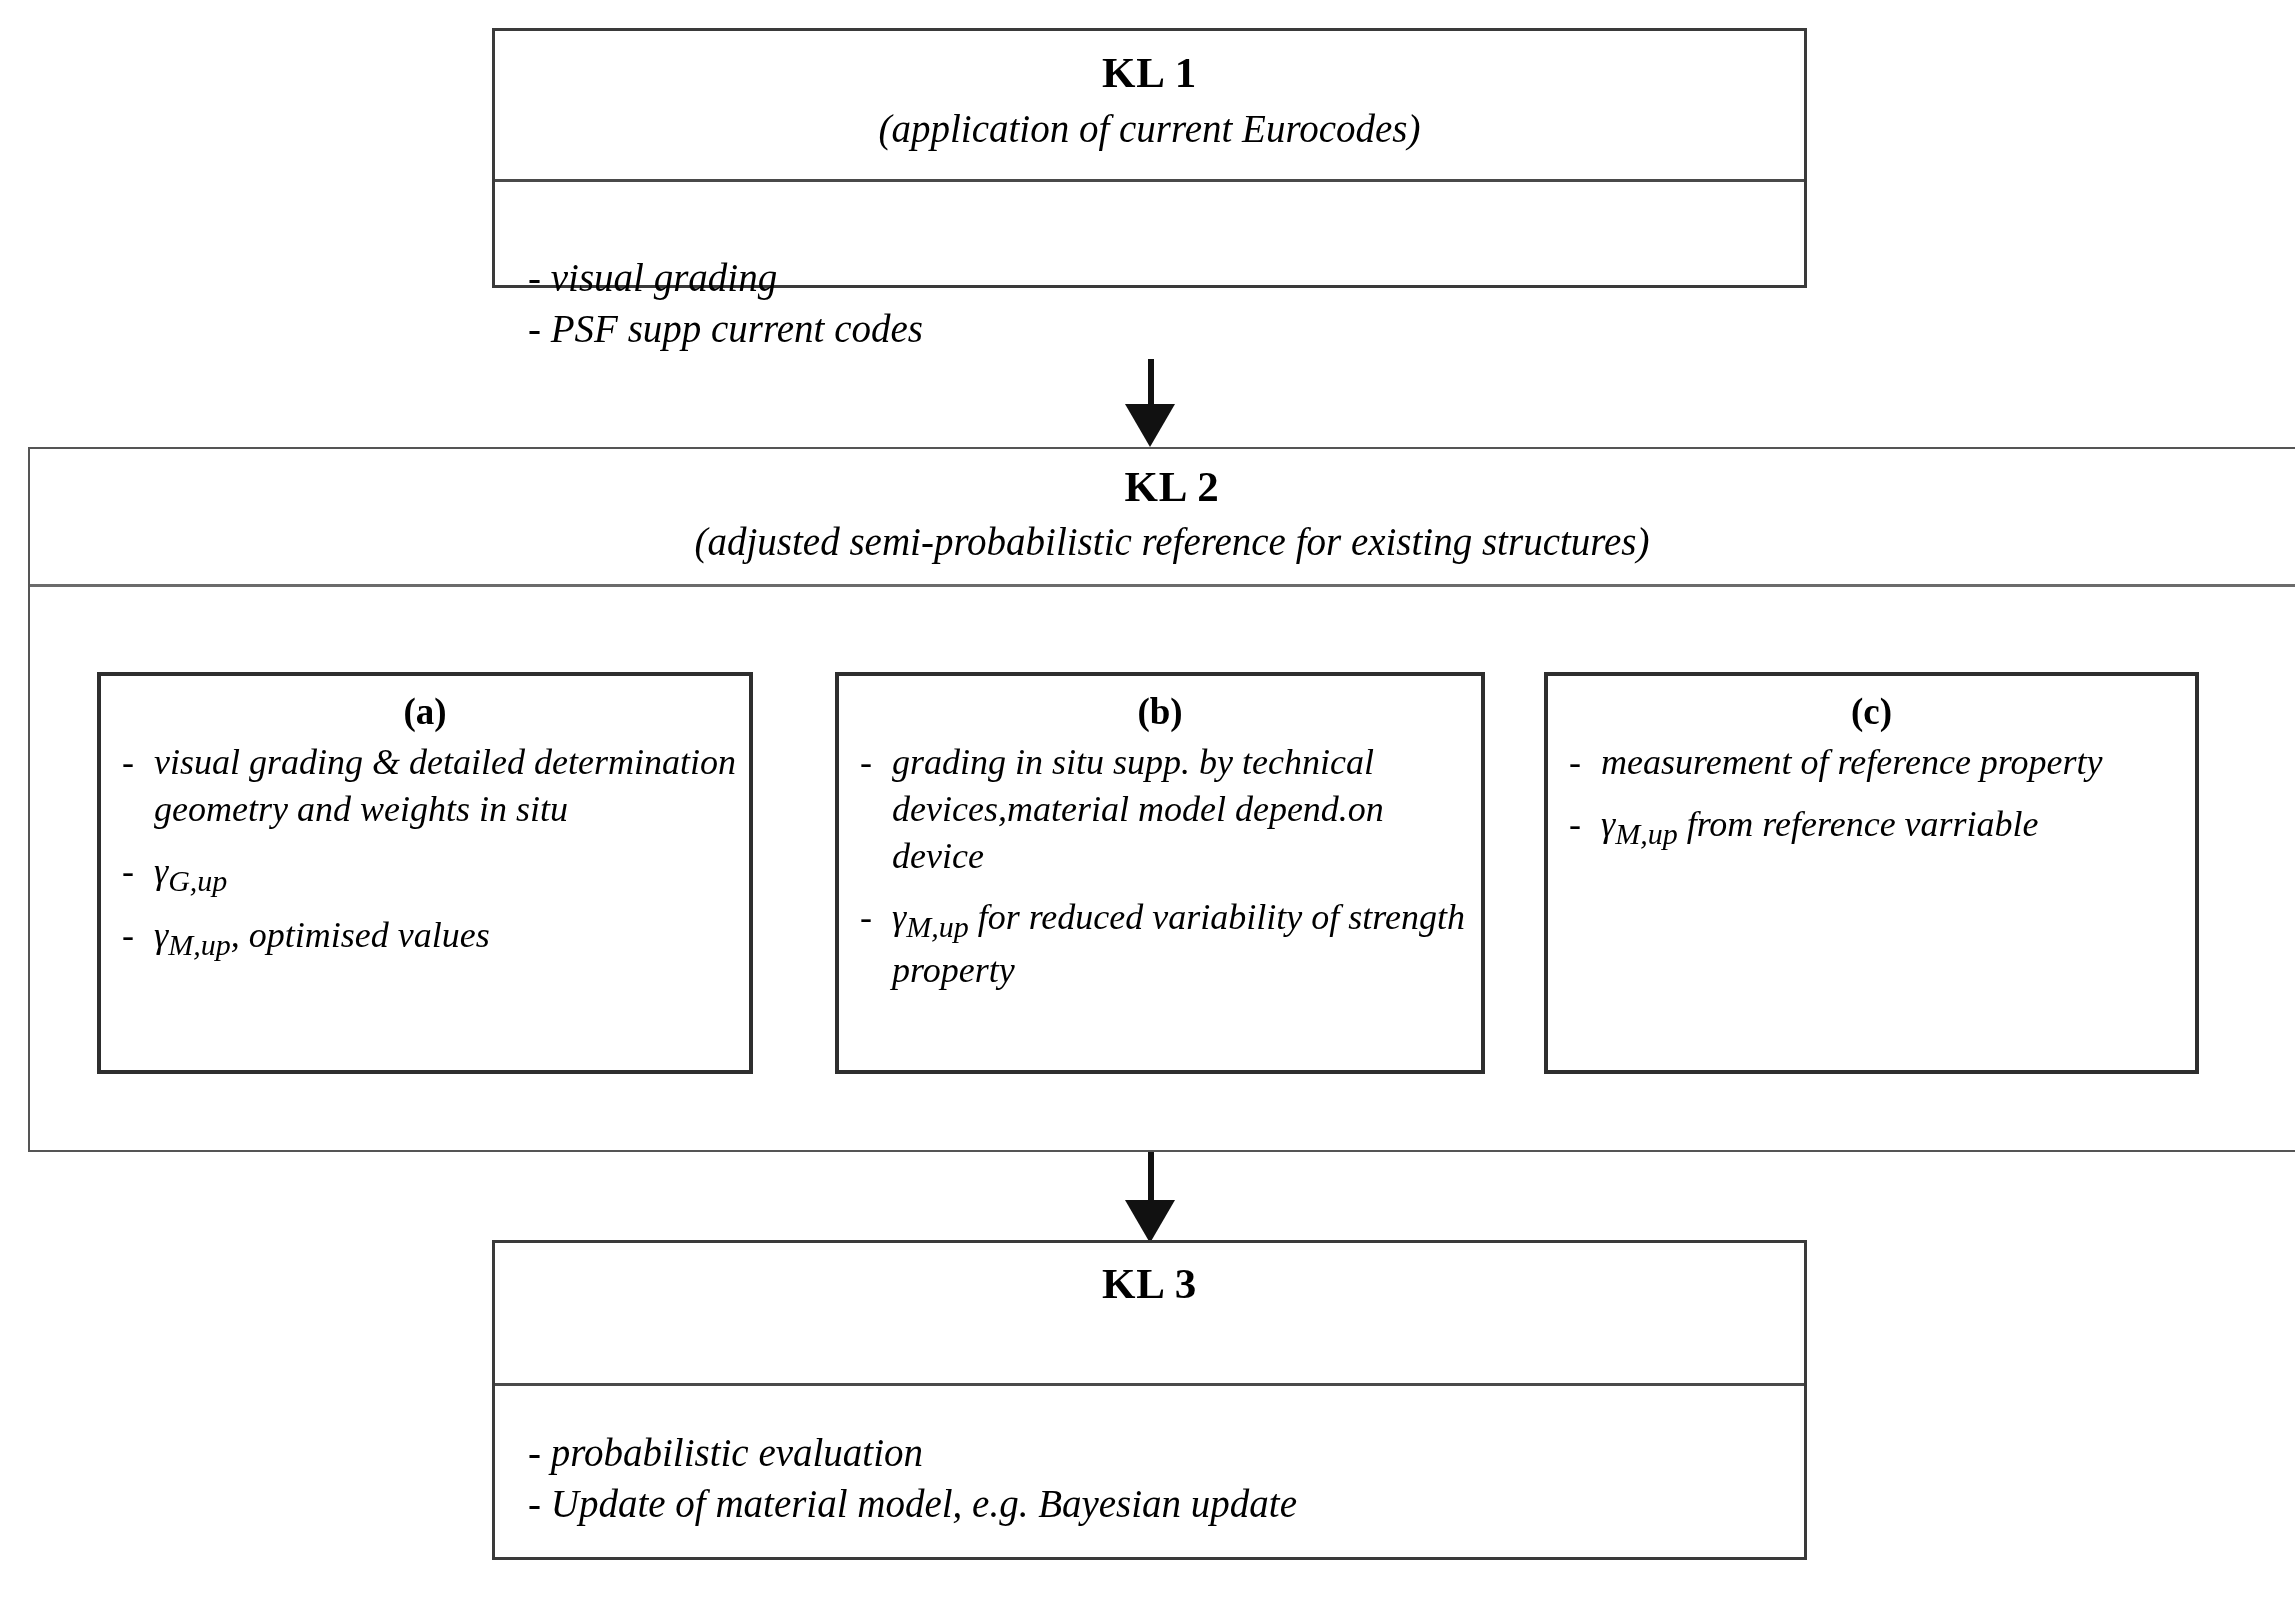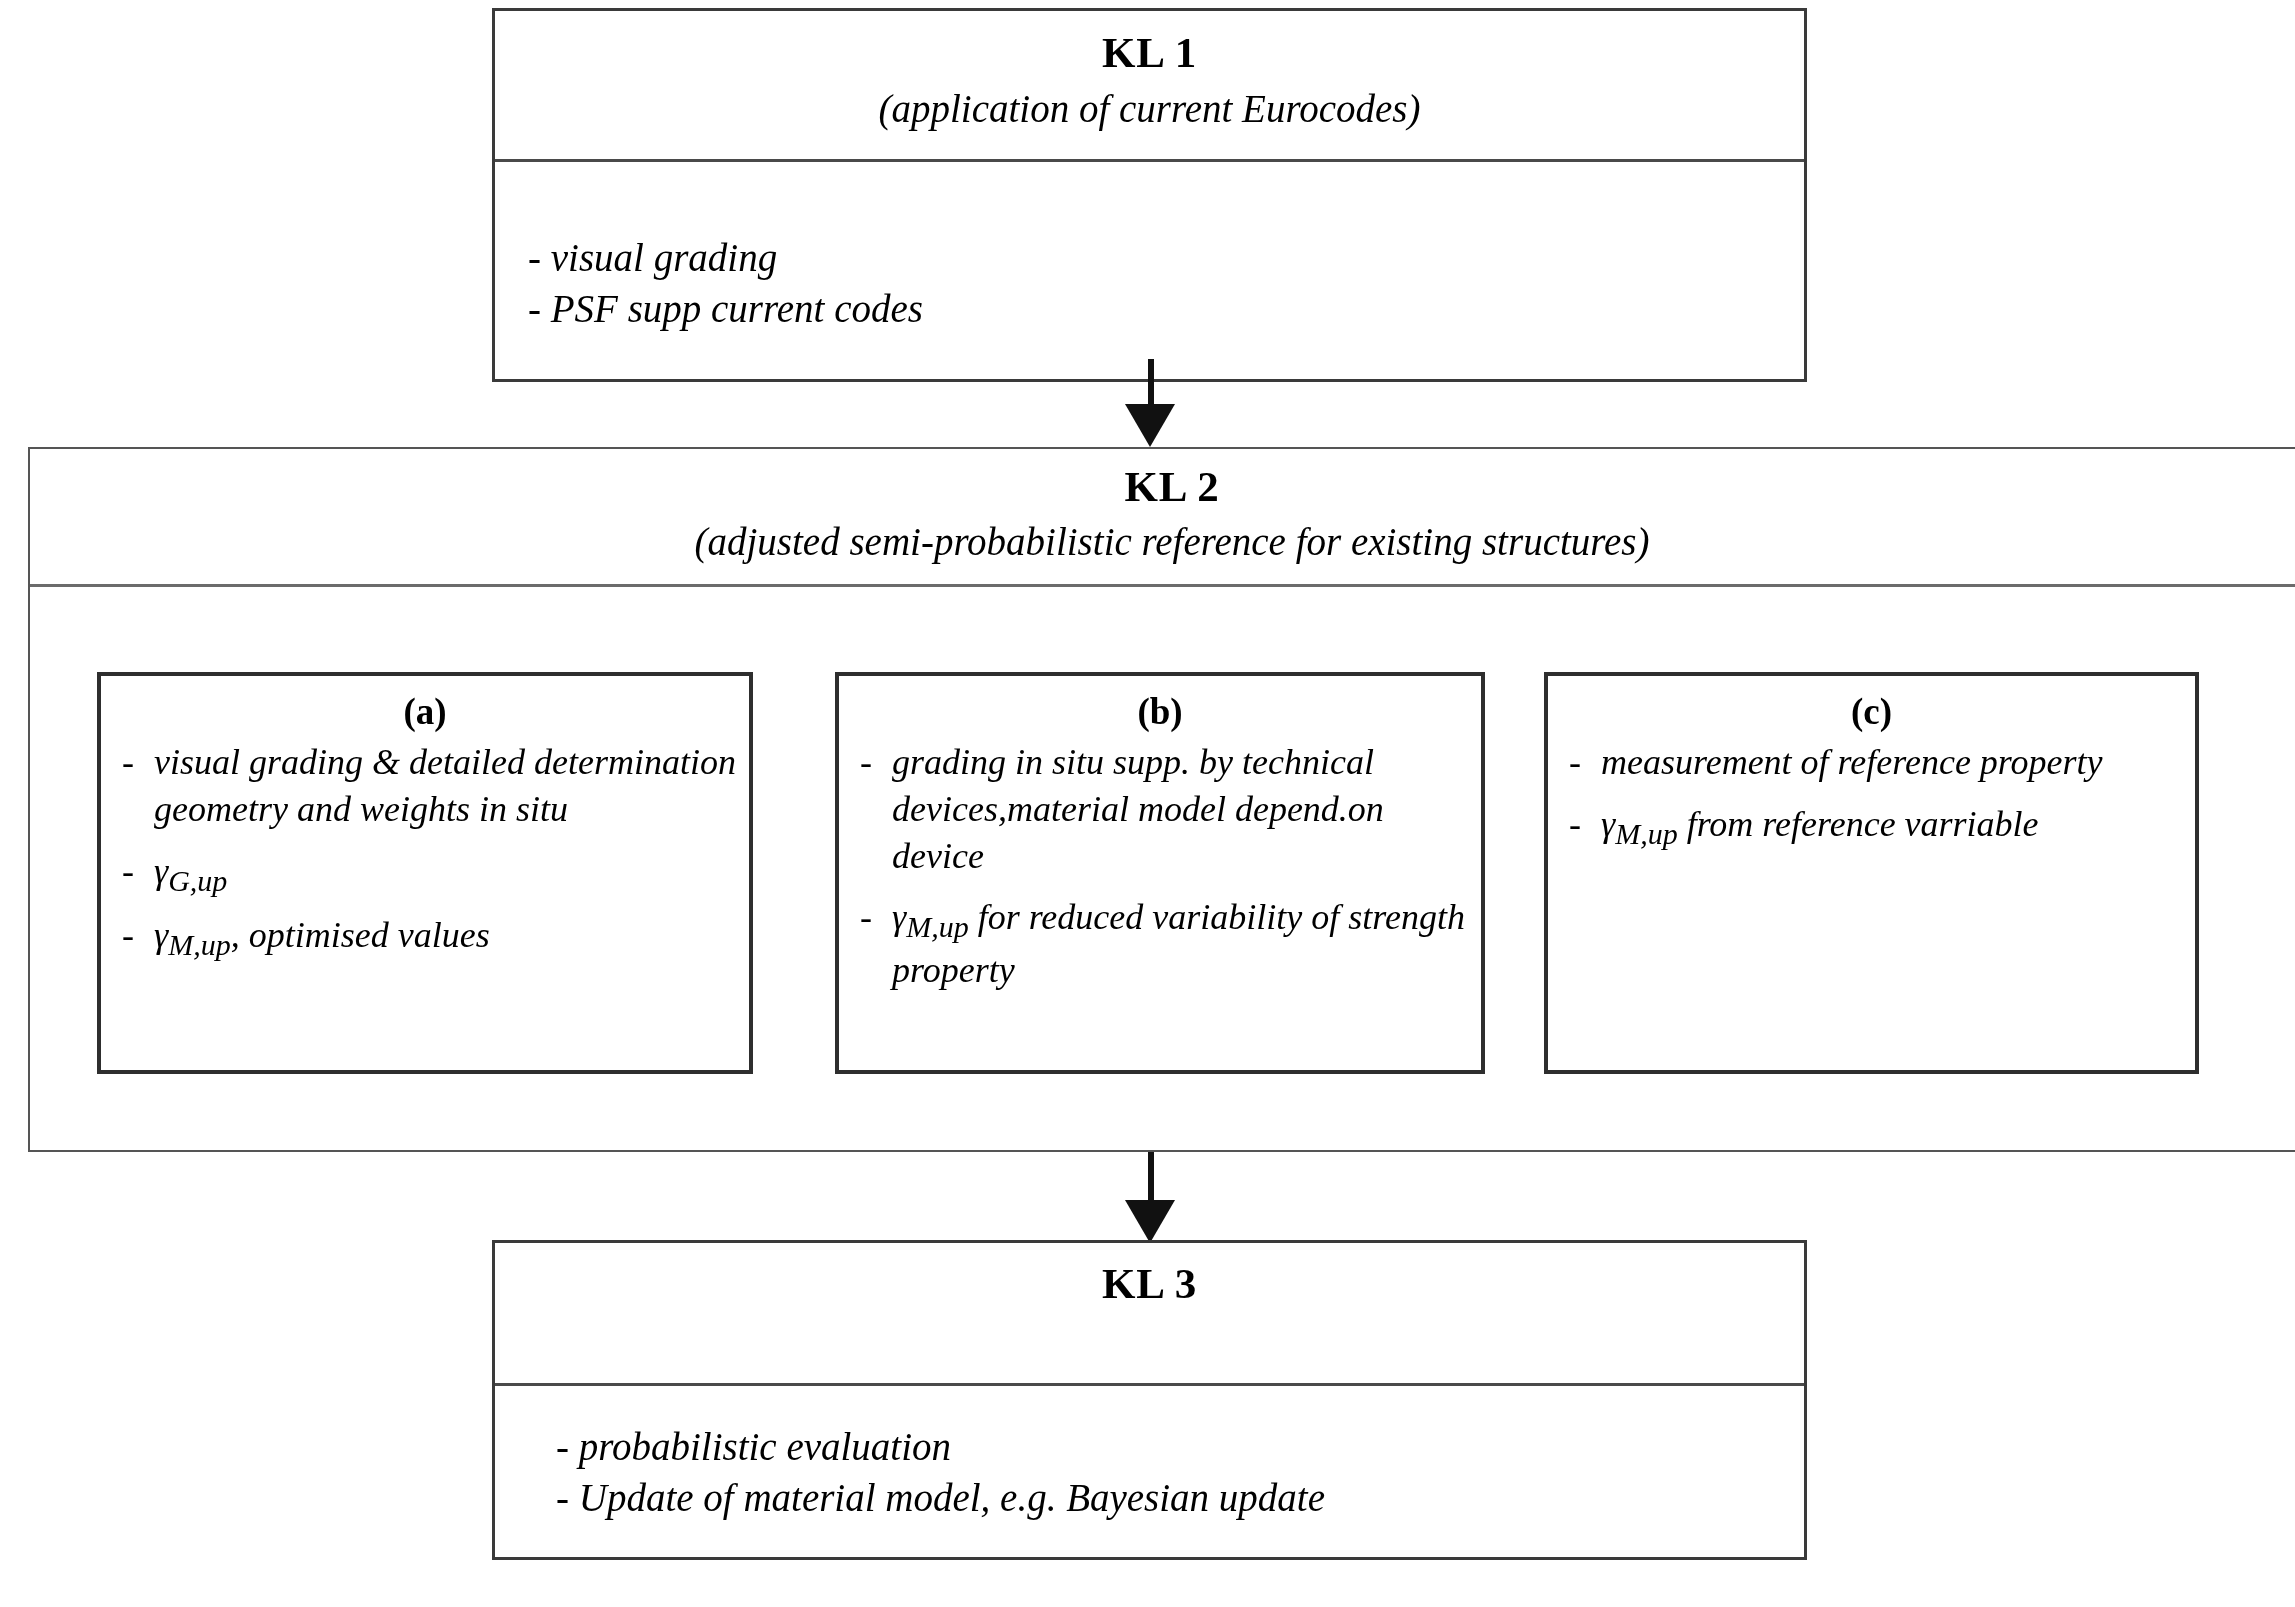--- a/index.html
+++ b/index.html
@@ -123,21 +123,21 @@
     border-left: 25.5px solid transparent;
     border-right: 25.5px solid transparent;
     border-top: 43px solid #111111;
   }
 </style>
 </head>
 <body>
 
 <div class="stage">
 
-  <div class="box" style="left:492px; top:8px; width:1315px; height:374px;padding-left:43px;">
+  <div class="box" style="left:492px; top:28px; width:1315px; height:260px;padding-left:43px;">
     <div class="kl-title" style="top:19.3px;">KL 1</div>
     <div class="kl-sub" style="top:77px;">(application of current Eurocodes)</div>
     <div class="divider" style="top:148px;"></div>
     <div class="bullets" style="left:33px; top:181px; right:14px;margin-top:40px;">
       <span class="li">- visual grading</span>
       <span class="li">- PSF supp current codes</span>
     </div>
   </div>
 
   <div>
@@ -198,20 +198,20 @@
   </div>
 
   <div>
     <div class="arrow-line" style="left:1148px; top:1152px; height:74px;"></div>
     <div class="arrow-head" style="left:1125px; top:1200px;"></div>
   </div>
 
   <div class="box" style="left:492px; top:1240px; width:1315px; height:320px;">
     <div class="kl-title" style="top:18px;">KL 3</div>
     <div class="divider" style="top:140px;"></div>
-    <div class="bullets" style="left:33px; top:178px; right:14px;margin-left:28px;">
+    <div class="bullets" style="left:33px; top:184px; right:14px;">
       <span class="li">- probabilistic evaluation</span>
       <span class="li">- Update of material model, e.g. Bayesian update</span>
     </div>
   </div>
 
 </div>
 
 
 </body></html>

